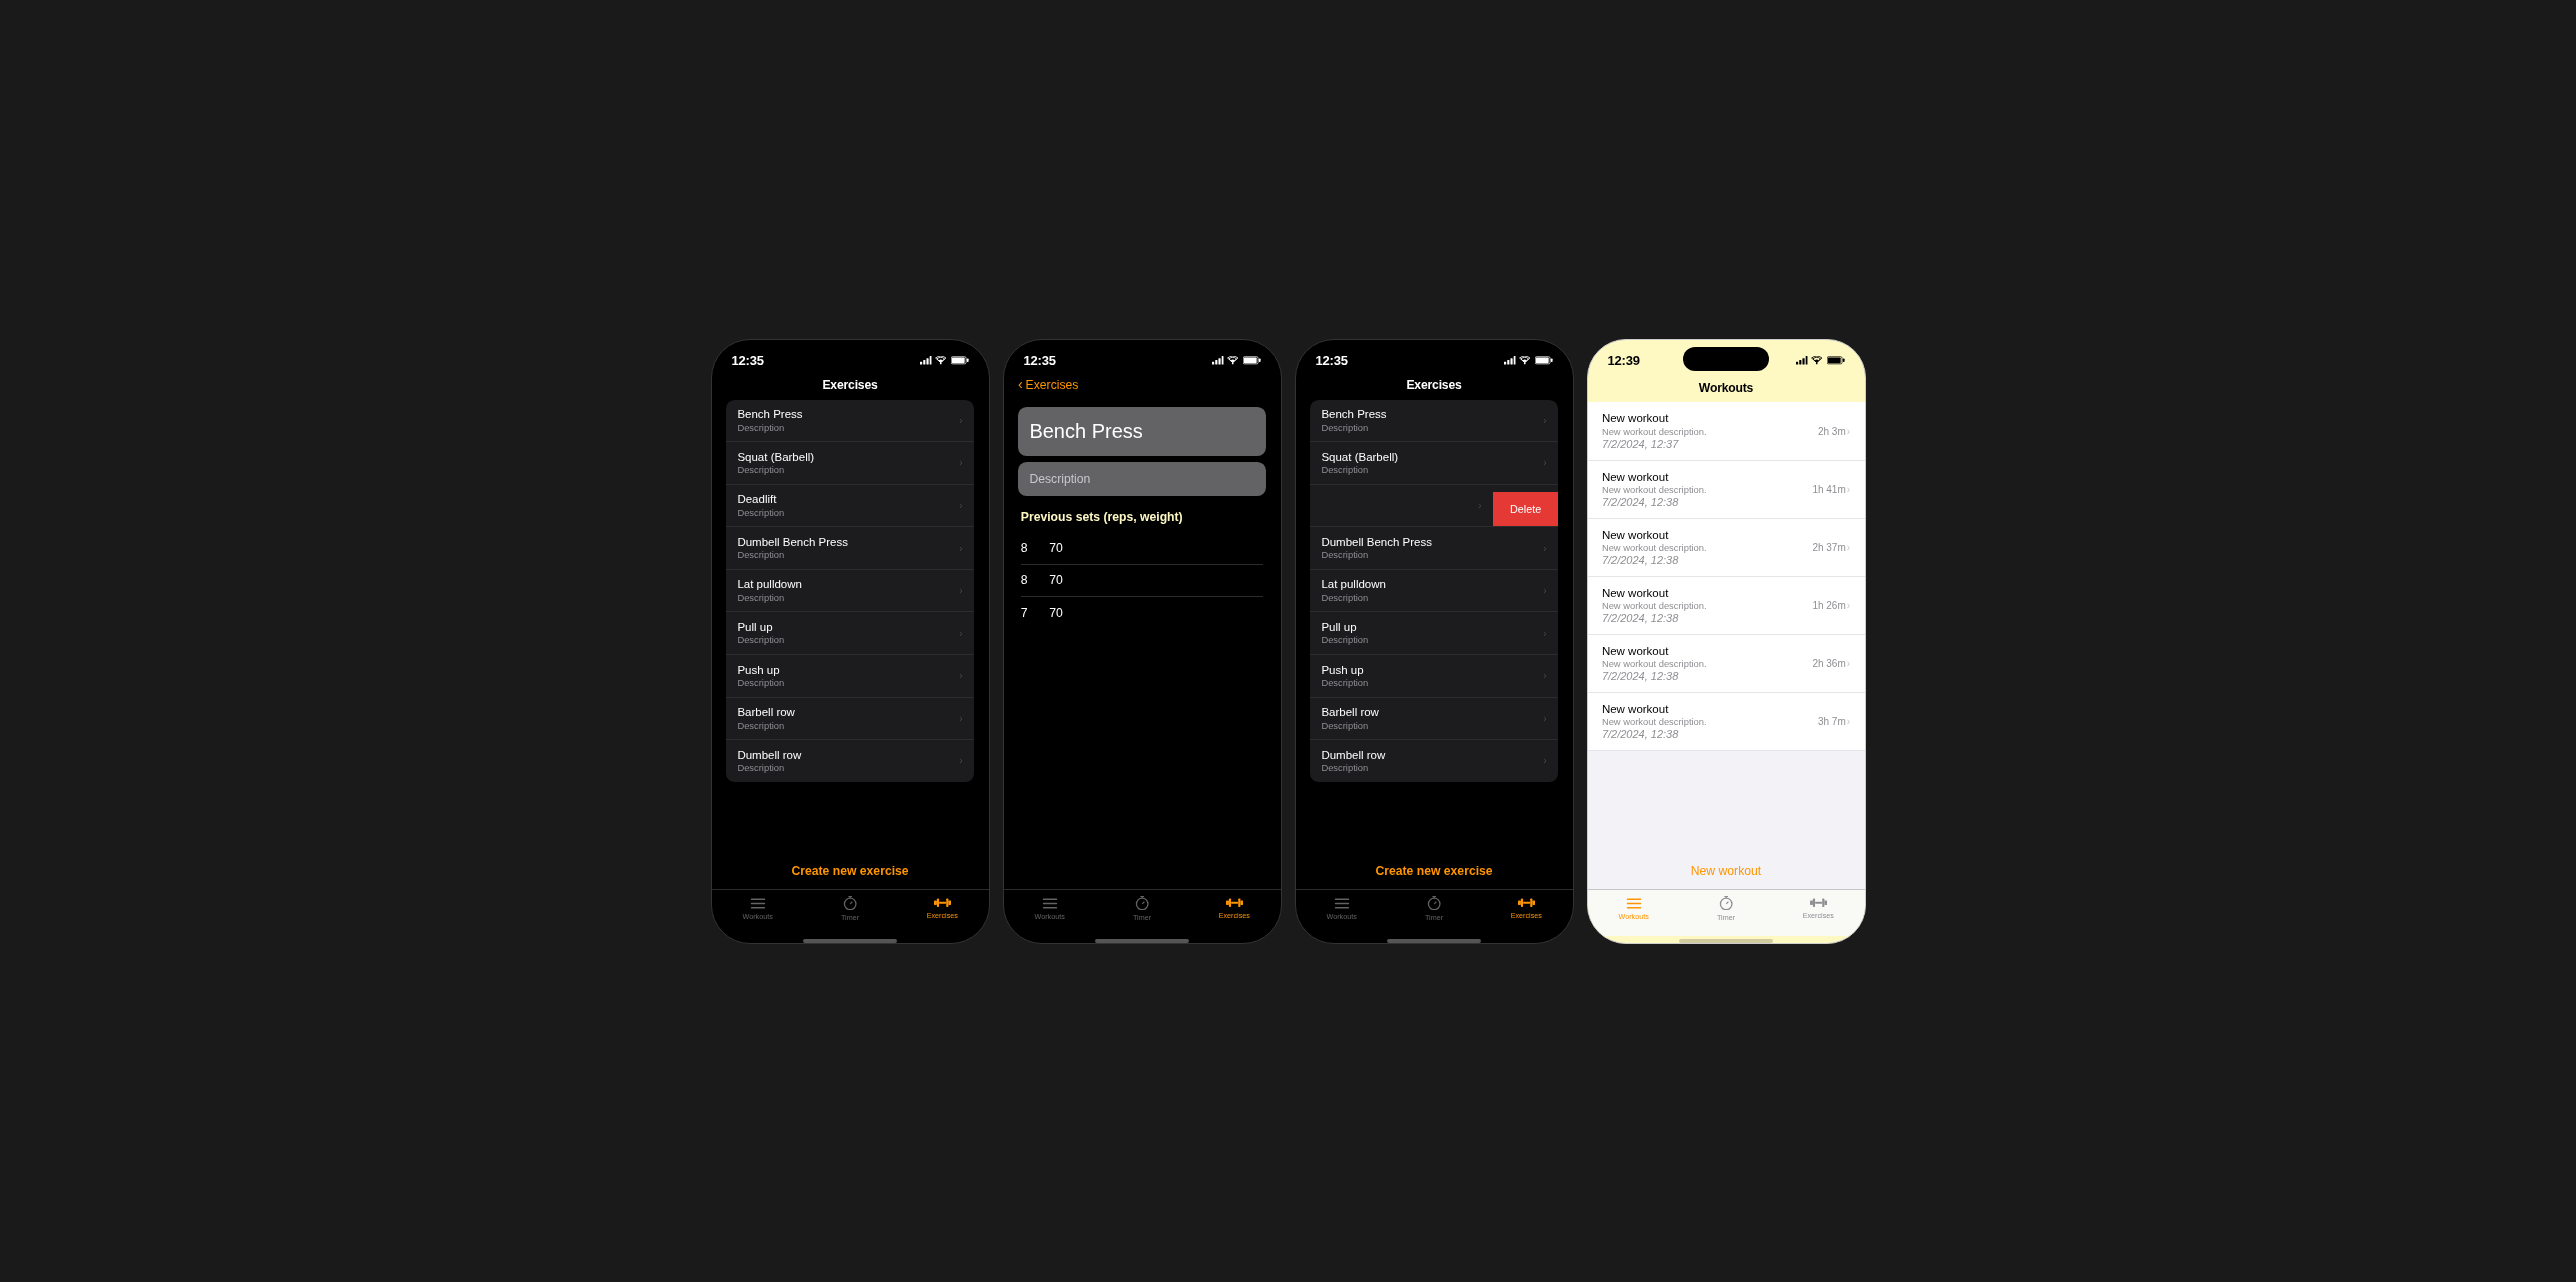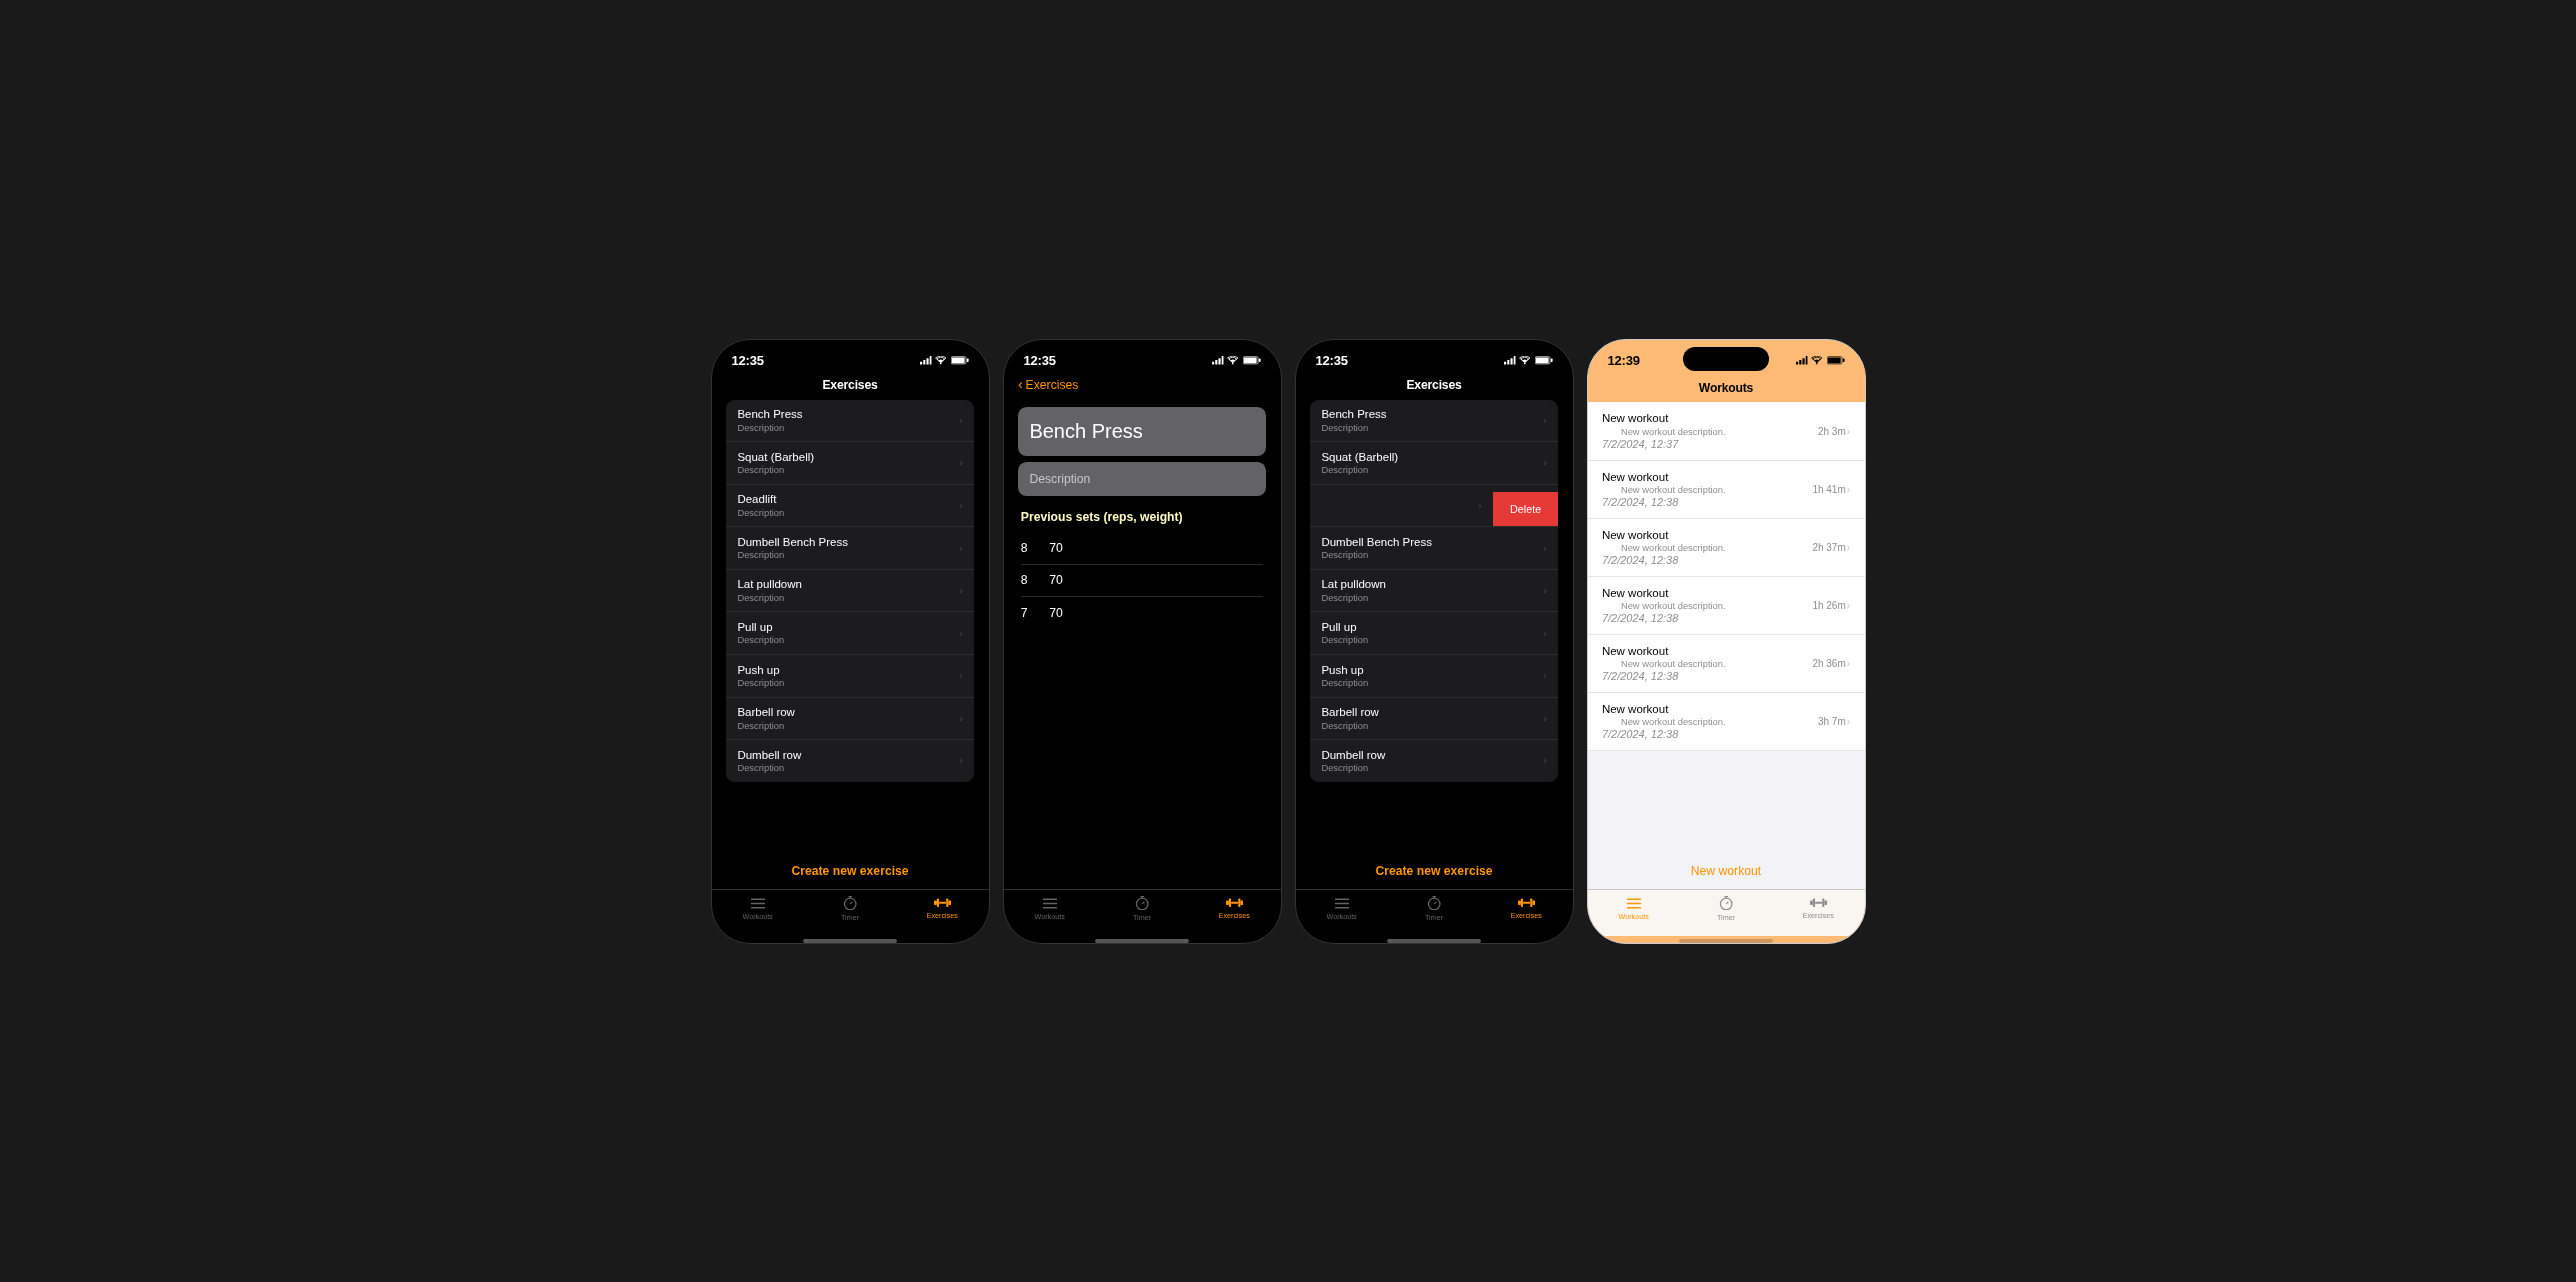--- a/index.html
+++ b/index.html
@@ -21,21 +21,21 @@
       position: relative;
       flex-shrink: 0;
     }
     .phone-dark {
       background: #000;
       width: 279px;
       height: 605px;
       border: 1.4px solid #333;
     }
     .phone-light {
-      background: #fdba74;
+      background: #fef9c3;
       width: 279px;
       height: 605px;
       border: 1.4px solid #ccc;
     }
 
     
     .status-bar {
       display: flex;
       justify-content: space-between;
       align-items: center;
@@ -260,21 +260,20 @@
     .workout-name {
       font-size: 11.5px;
       font-weight: 500;
       color: #000;
       margin-bottom: 1.4px;
     }
     .workout-desc {
       font-size: 9.4px;
       color: #8e8e93;
       margin-bottom: 0.7px;
-      margin-left: 19px;
     }
     .workout-date {
       font-size: 11px;
       color: #8e8e93;
       font-style: italic;
     }
     .workout-duration {
       font-size: 10px;
       color: #8e8e93;
       margin-right: 1px;

